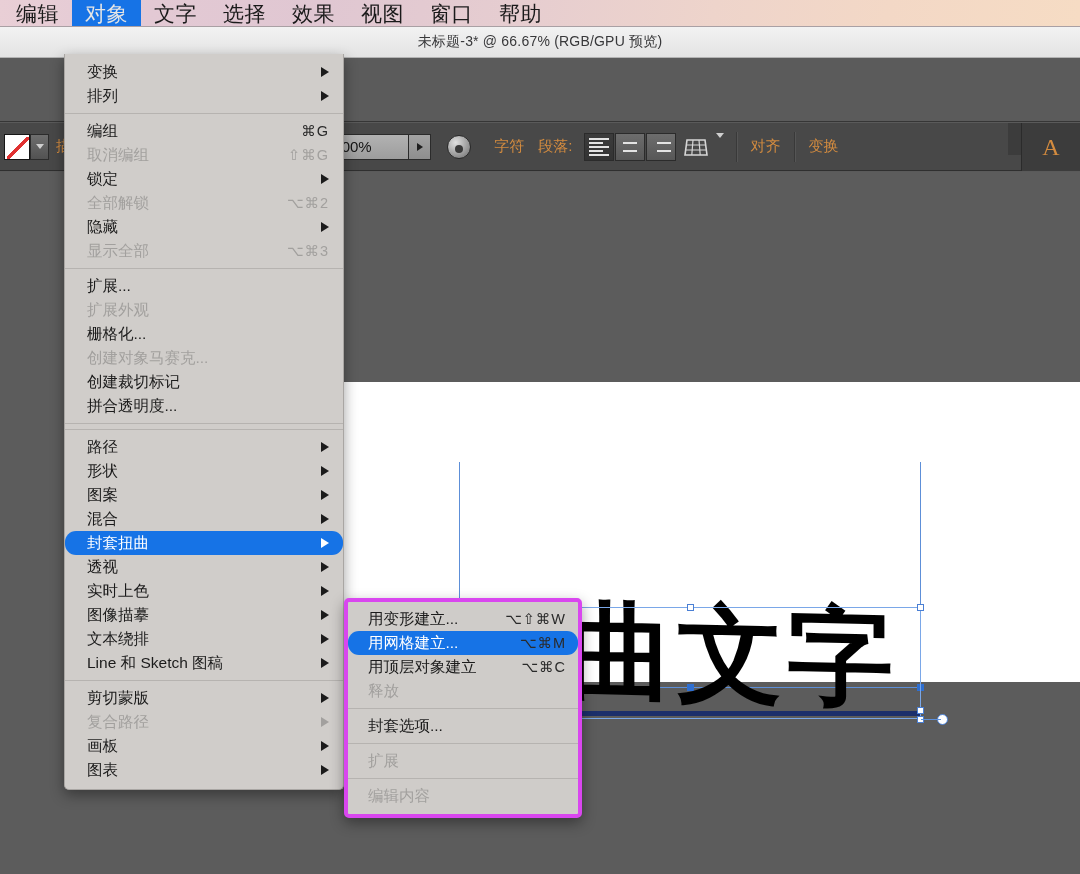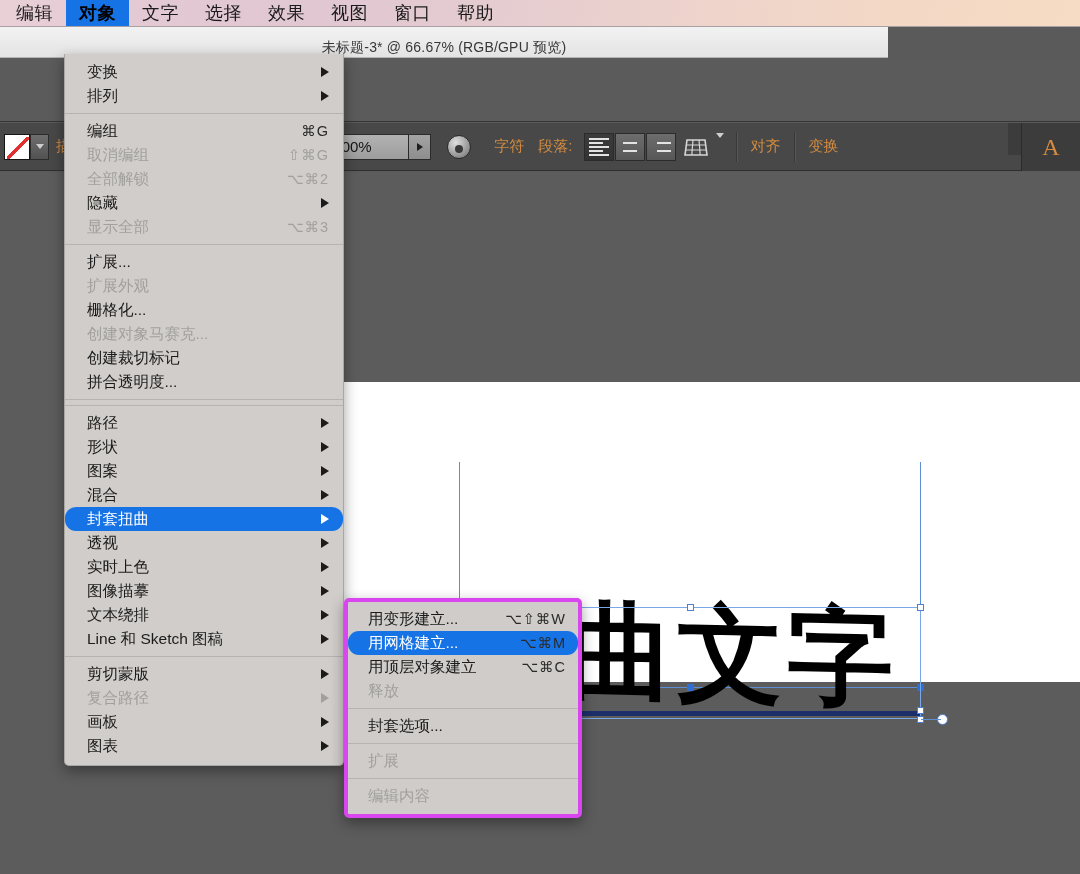--- a/index.html
+++ b/index.html
@@ -25,51 +25,50 @@
     display: flex;
     align-items: stretch;
     border-bottom: 1px solid #a9a0a4;
     box-sizing: border-box;
     z-index: 60;
   }
   .mb-item {
     display: flex;
     align-items: center;
     padding: 0 13px;
-    font-size: 18px;
+    font-size: 21px;
     color: #1a1a1a;
     letter-spacing: .5px;
     line-height: 1;
   }
   .mb-item.first { padding-left: 16px; }
   .mb-item.active {
     background: #1673e6;
-    color: #000000;
-    font-weight: bold;
+    color: #e5e5e5;
   }
 
   
   #appwin {
     position: absolute;
     left: 0; top: 27px;
     width: 1080px; height: 847px;
     background: #5a5a5a;
     overflow: hidden;
   }
 
   
   #titlebar {
     position: absolute;
     left: 0; top: 0;
-    width: 888px; height: 31px;
+    width: 1080px; height: 31px;
     background: linear-gradient(#f2f2f2, #e3e3e3);
     border-bottom: 1px solid #b3b3b3;
     box-sizing: border-box;
     display: flex;
-    align-items: flex-end;
+    align-items: center;
     justify-content: center;
   }
   #doc-title {
     font-size: 14px;
     color: #38383a;
     letter-spacing: .2px;
   }
 
   
   #strip {
@@ -500,20 +499,24 @@
       </div>
       <div class="msep"></div>
       <div class="mi">
         <span class="lbl">编组</span>
         <span class="sc">⌘G</span>
       </div>
       <div class="mi dim">
         <span class="lbl">取消编组</span>
         <span class="sc">⇧⌘G</span>
       </div>
+      <div class="mi">
+        <span class="lbl">锁定</span>
+        <span class="arrow"></span>
+      </div>
       <div class="mi dim">
         <span class="lbl">全部解锁</span>
         <span class="sc">⌥⌘2</span>
       </div>
       <div class="mi">
         <span class="lbl">隐藏</span>
         <span class="arrow"></span>
       </div>
       <div class="mi dim">
         <span class="lbl">显示全部</span>

